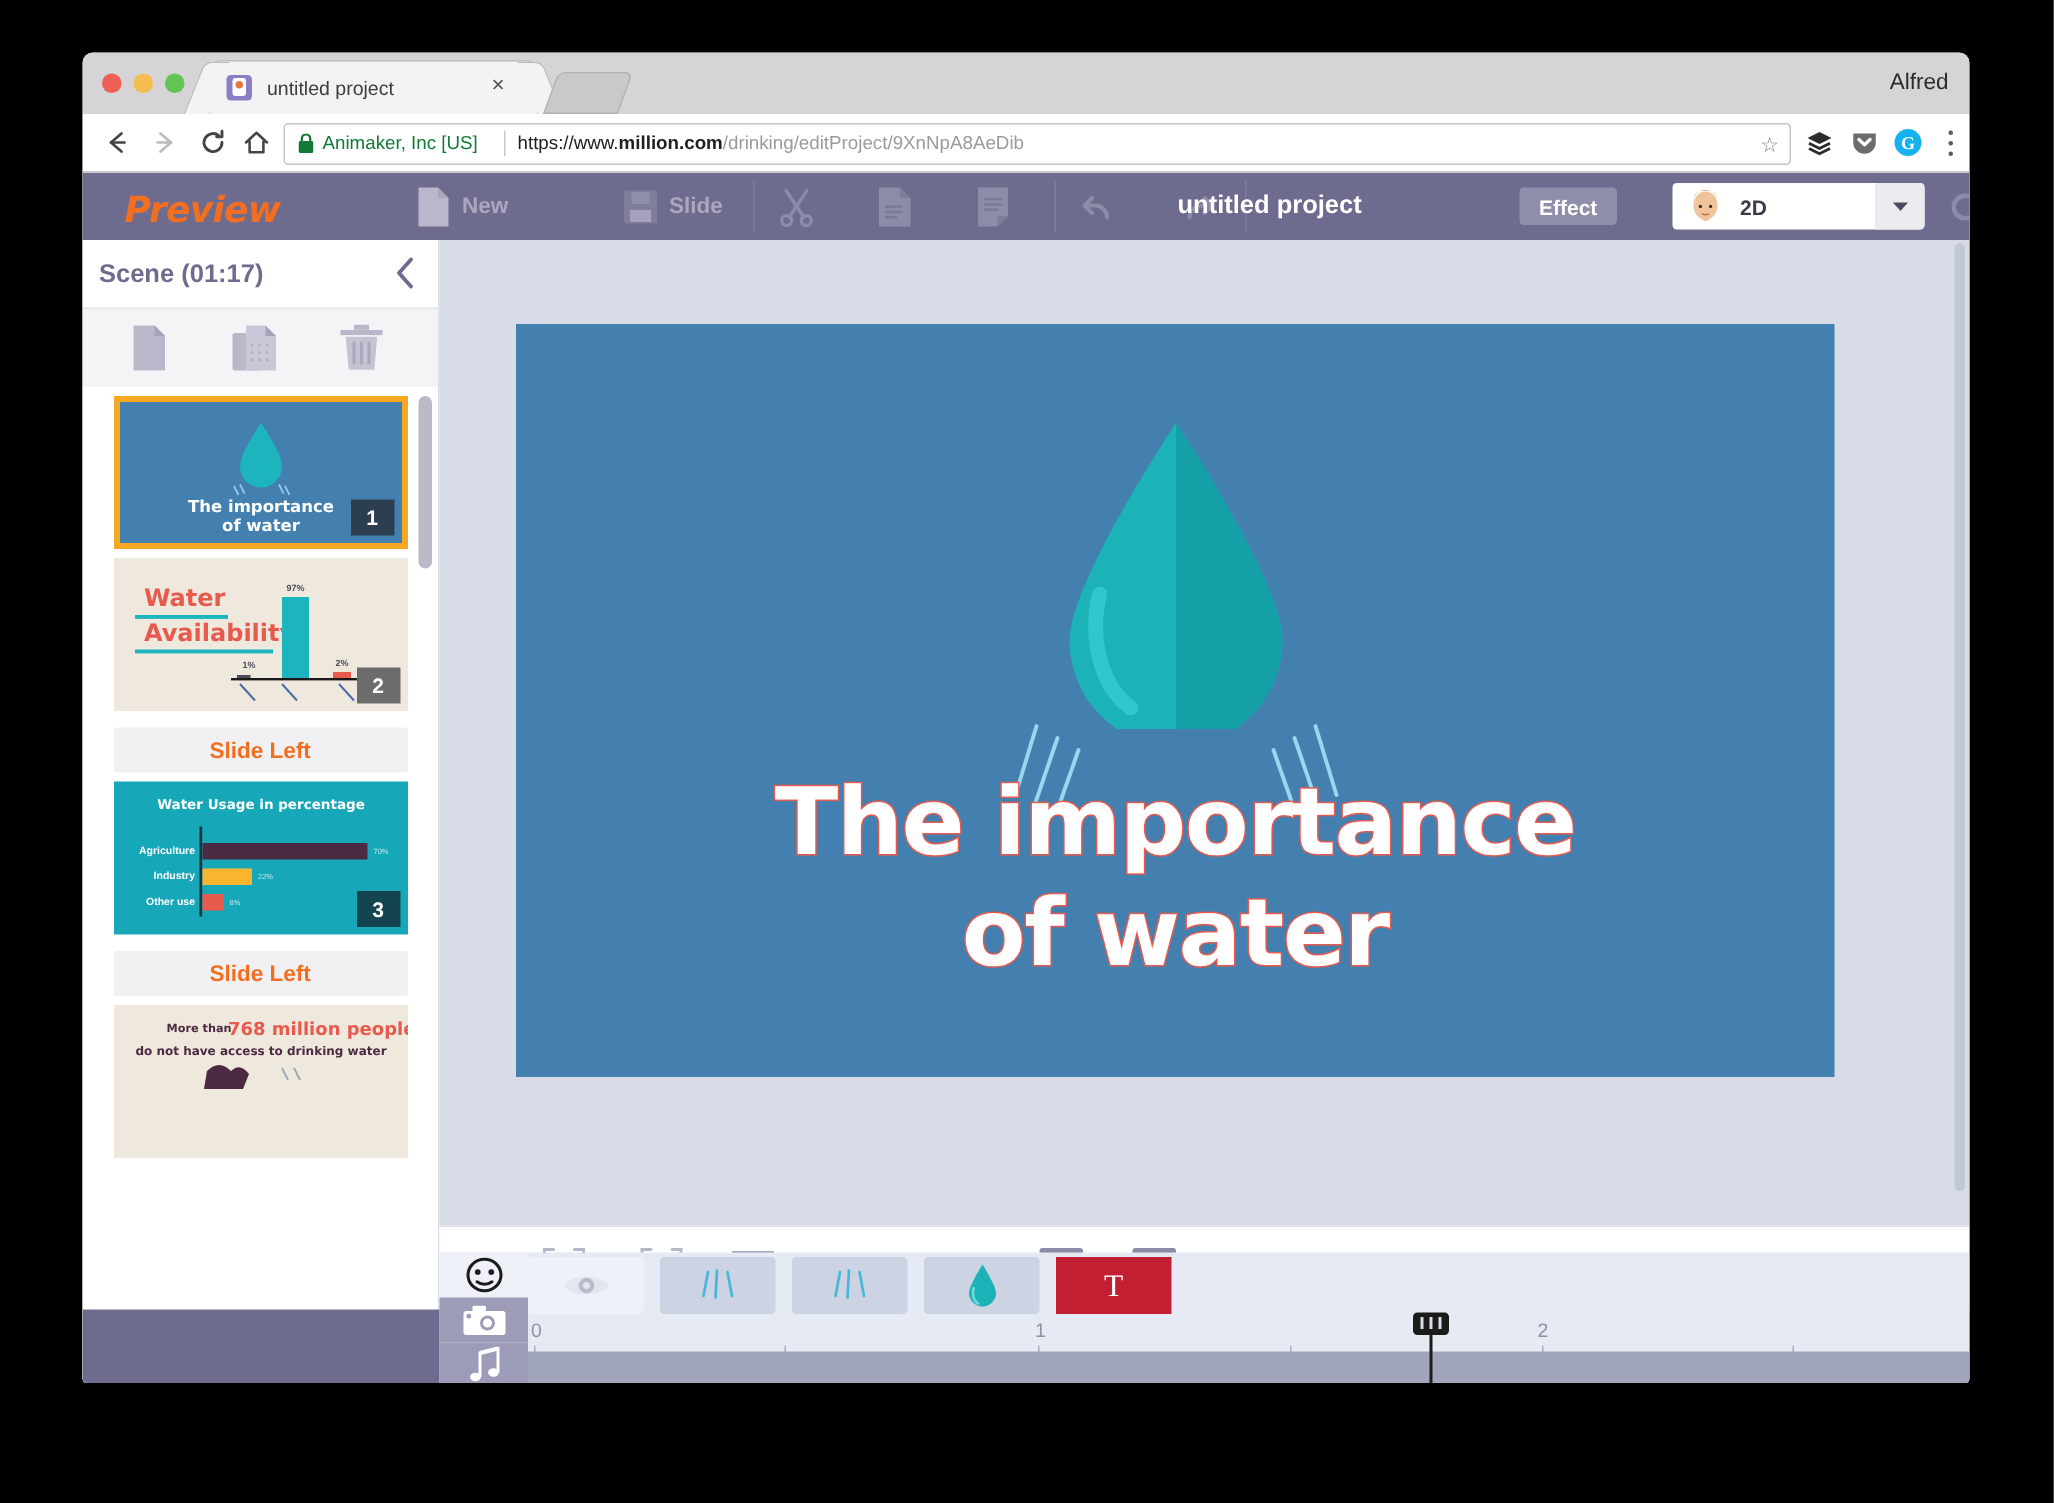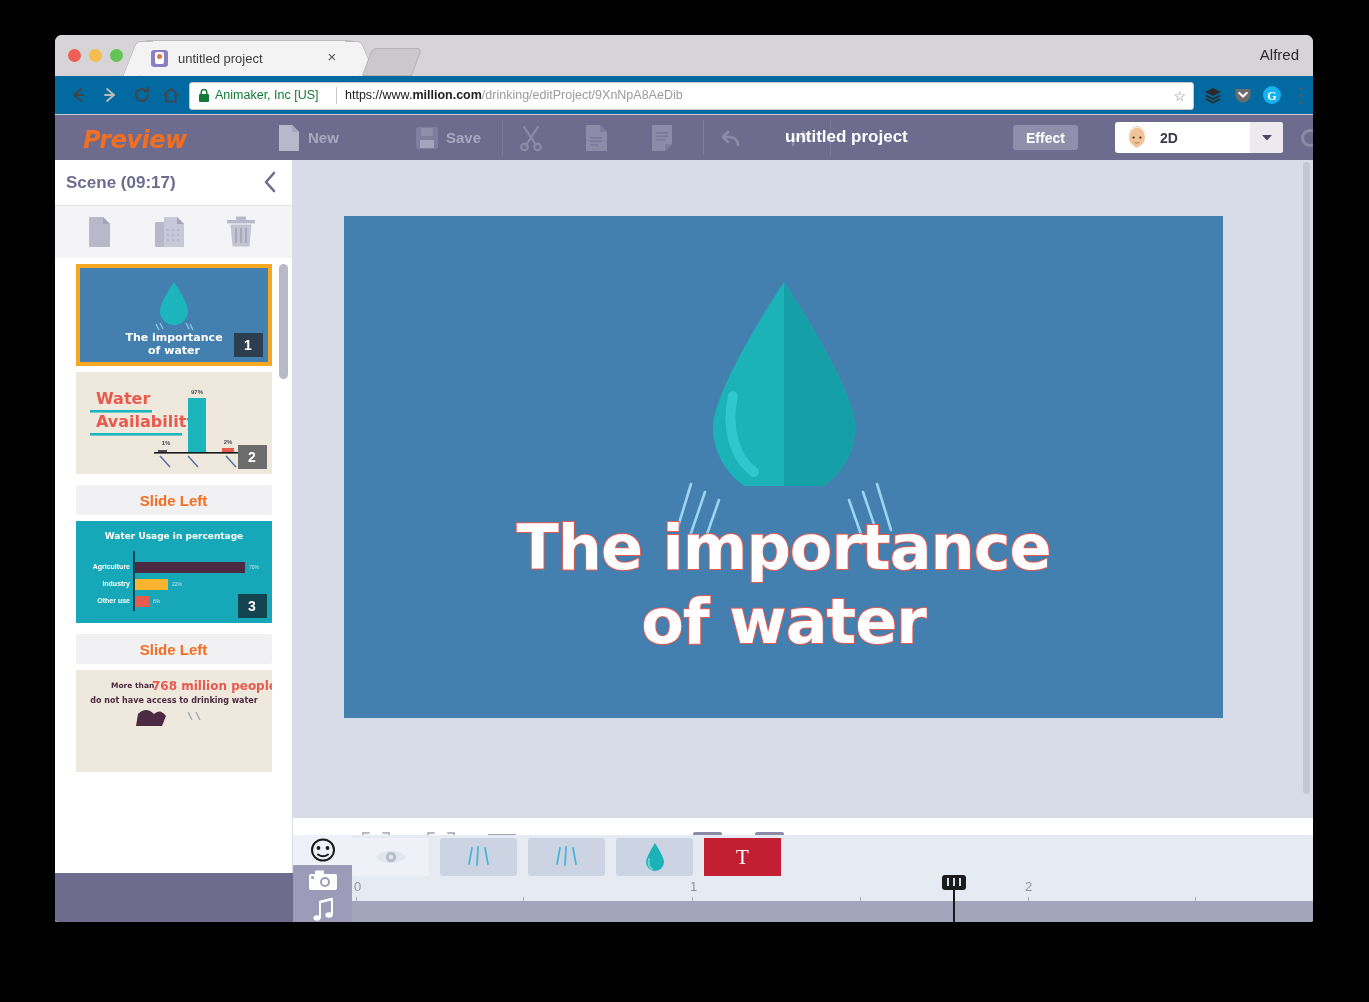--- a/index.html
+++ b/index.html
@@ -33,21 +33,21 @@
   #tabfav .dot{position:absolute;left:6px;top:4px;width:5px;height:5px;border-radius:50%;background:#e8763a;}
   #tabtitle{position:absolute;left:38px;top:10px;font-size:13px;color:#3c3c3c;white-space:nowrap;
             max-width:140px;overflow:hidden;}
   #tabclose{position:absolute;right:18px;top:8px;width:16px;height:16px;line-height:16px;
             text-align:center;color:#555;font-size:15px;cursor:pointer;}
   #newtab{position:absolute;left:312px;top:13px;width:48px;height:26px;background:#cac8ca;
           border:1px solid #b4b2b4;border-top-left-radius:5px;border-top-right-radius:5px;transform:skewX(-20deg);}
   #user-label{position:absolute;right:14px;top:11px;font-size:15px;color:#2b2b2b;}
 
   
-  #omnirow{position:relative;height:38px;background:#0369a1;border-bottom:1px solid #c9c7c9;}
+  #omnirow{position:relative;height:38px;background:#ffffff;border-bottom:1px solid #c9c7c9;}
   .navbtn{position:absolute;top:8px;width:22px;height:22px;cursor:pointer;}
   .navbtn svg{display:block;}
   #nb-back{left:12px;} #nb-fwd{left:44px;} #nb-reload{left:76px;} #nb-home{left:105px;}
   #omnibox{
     position:absolute;left:134px;top:6px;width:1003px;height:26px;background:#fff;
     border:1px solid #c6c4c6;border-radius:3px;
   }
   #lock{position:absolute;left:9px;top:6px;width:10px;height:13px;}
   #secure-txt{position:absolute;left:25px;top:5px;font-size:12.5px;color:#127a36;}
   #sep{position:absolute;left:146px;top:4px;width:1px;height:17px;background:#c9c7c9;}
@@ -263,21 +263,21 @@
           </svg>
         <span class="tb-label">New</span>
       </div>
 
       <div class="tb-item" style="left:360px">
         <svg width="24" height="24" viewBox="0 0 24 24">
             <rect x="1" y="1" width="22" height="22" rx="2" fill="#7f7e9d"></rect>
             <rect x="6" y="2" width="12" height="8" fill="#908fab"></rect>
             <rect x="5" y="14" width="14" height="8" fill="#a4a3bb"></rect>
           </svg>
-        <span class="tb-label">Save</span>
+        <span class="tb-label">Slide</span>
       </div>
 
       <div class="tb-sep" style="left:447px"></div>
       <div class="tb-item" style="left:462px">
         <svg width="28" height="28" viewBox="0 0 28 28">
             <path d="M7 3 L19 21 M21 3 L9 21" stroke="#8c8ba8" stroke-width="2.2" fill="none" stroke-linecap="round"></path>
             <circle cx="7.5" cy="23" r="3.3" fill="none" stroke="#8c8ba8" stroke-width="2.2"></circle>
             <circle cx="20.5" cy="23" r="3.3" fill="none" stroke="#8c8ba8" stroke-width="2.2"></circle>
           </svg>
       </div>
@@ -344,21 +344,21 @@
       <div id="gearbtn">
         <svg width="26" height="26" viewBox="0 0 26 26">
             <circle cx="13" cy="13" r="7.5" fill="none" stroke="#8c8ba8" stroke-width="3"></circle>
             <circle cx="13" cy="13" r="3" fill="#6d6c8e"></circle>
           </svg>
       </div>
     </div>
 
     <div id="scenepanel">
       <div id="sceneheader">
-        <div id="scenetitle">Scene  (09:17)</div>
+        <div id="scenetitle">Scene  (01:17)</div>
         <div id="scenecollapse">
           <svg width="14" height="22" viewBox="0 0 14 22">
               <path d="M11 2 L3 11 L11 20" fill="none" stroke="#6d6c8e" stroke-width="2.6" stroke-linecap="round" stroke-linejoin="round"></path>
             </svg>
         </div>
       </div>
 
       <div id="sceneactions">
         <div class="sa-btn" id="sa-new">
           <svg width="38" height="36" viewBox="0 0 38 36">

